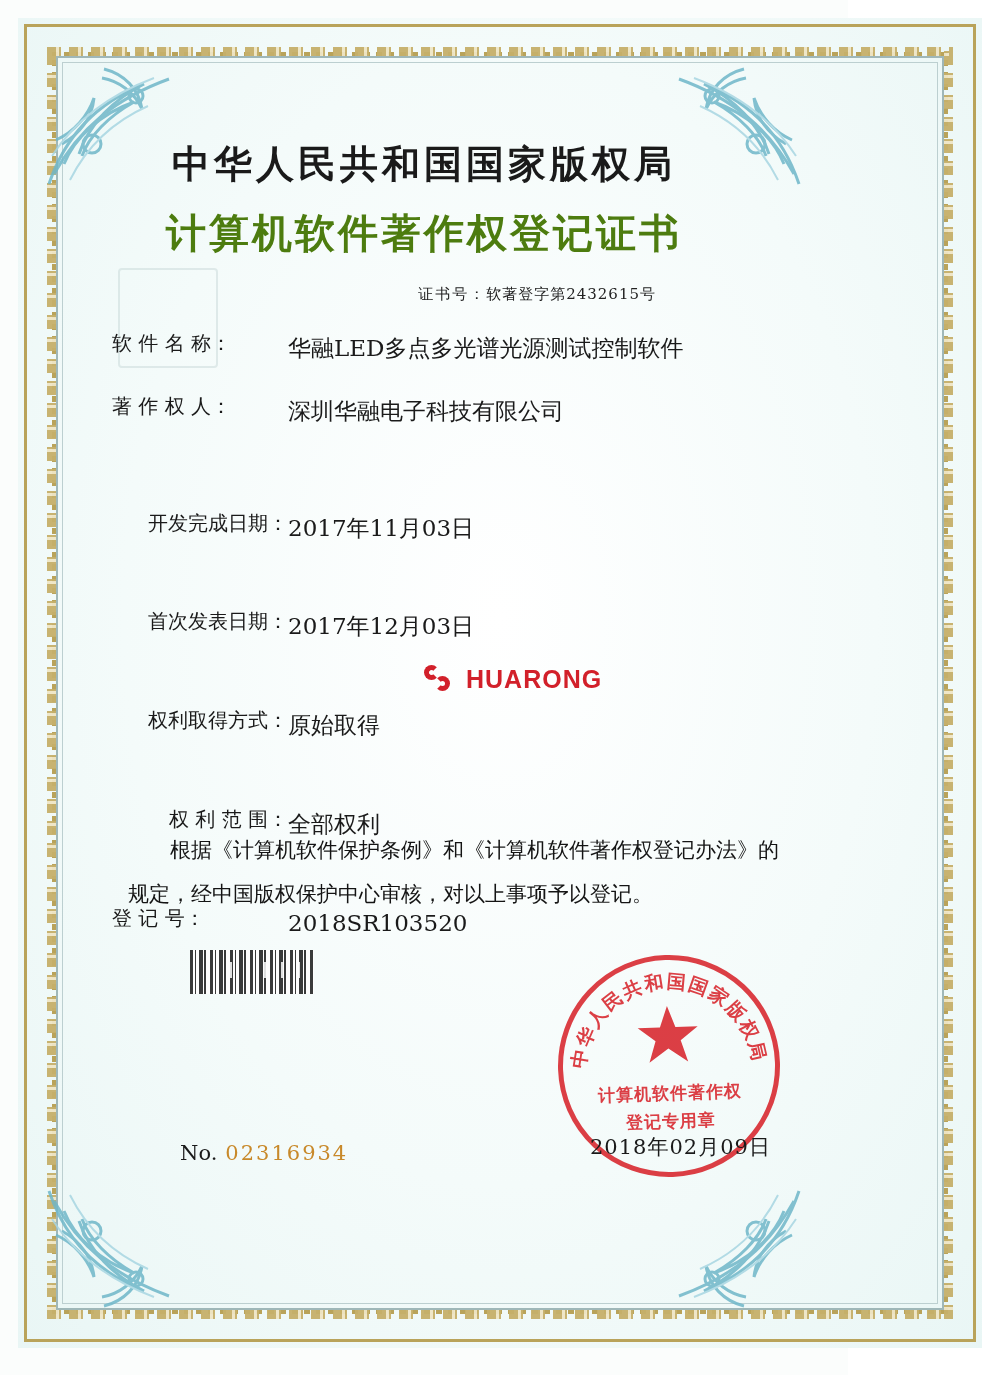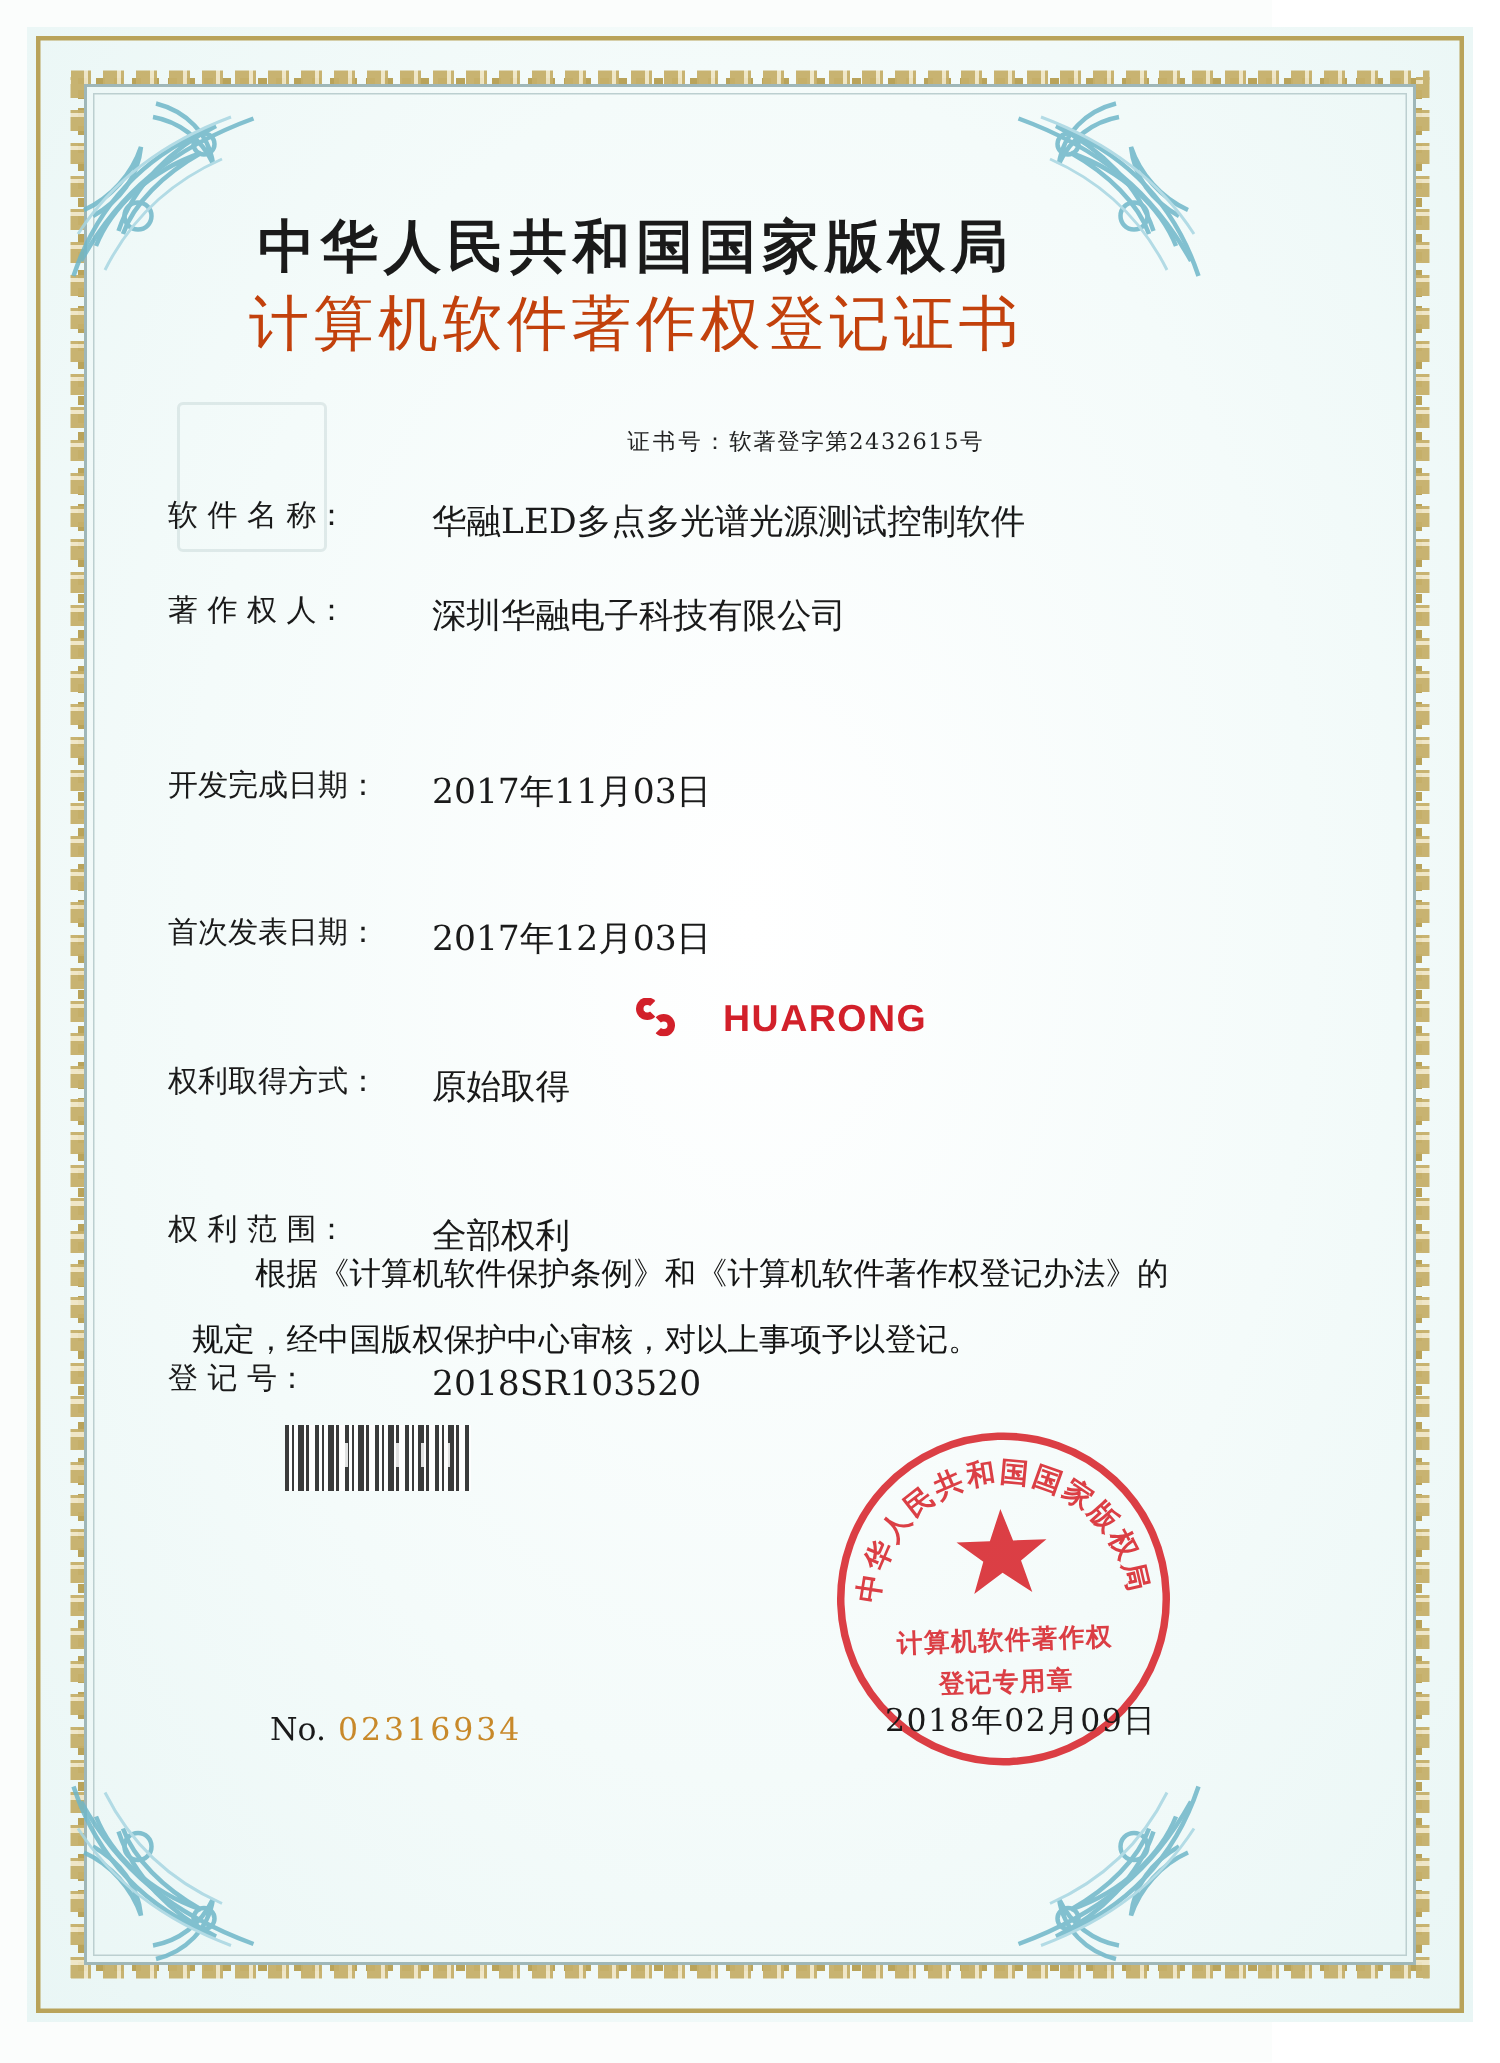--- a/index.html
+++ b/index.html
@@ -107,25 +107,26 @@
   }
   .title-main {
     font-family: "DejaVu Serif", serif;
     font-size: 38px;
     font-weight: bold;
     letter-spacing: 4px;
     color: #1a1a1a;
     line-height: 1.25;
   }
   .title-sub {
+    margin-top: 18px;
     font-family: "DejaVu Serif", serif;
     font-size: 40px;
-    font-weight: normal;
+    font-weight: bold;
     letter-spacing: 3px;
-    color: #c2410c;
+    color: #4d7c0f;
   }
 
   .cert-no-line {
     position: absolute;
     right: 192px;
     top: 285px;
     font-size: 15px;
     color: #222;
     letter-spacing: 1px;
     font-family: "DejaVu Serif", serif;
@@ -158,21 +159,21 @@
     font-size: 23px;
     color: #1a1a1a;
     font-family: "DejaVu Serif", serif;
     line-height: 1.6;
   }
   .row .v .ver {
     display: block;
     font-family: "DejaVu Serif", serif;
     letter-spacing: 1px;
   }
-  .row.gap-big { margin-bottom: 62px; }
+  .row.gap-big { margin-bottom: 62px; text-align: right; }
   .row.gap-xl  { margin-bottom: 80px; }
 
   
   .para {
     position: absolute;
     left: 128px;
     top: 828px;
     width: 770px;
     font-size: 21px;
     line-height: 2.1;
@@ -182,21 +183,21 @@
   }
   .para .indent { display: inline-block; width: 42px; }
 
   
   .logo {
     position: absolute;
     left: 424px;
     top: 664px;
     display: flex;
     align-items: center;
-    gap: 24px;
+    gap: 8px;
   }
   .logo .mark {
     width: 34px; height: 30px;
     position: relative;
   }
   .logo .mark:before, .logo .mark:after {
     content: "";
     position: absolute;
     border: 5px solid #d2202a;
     border-radius: 50%;

